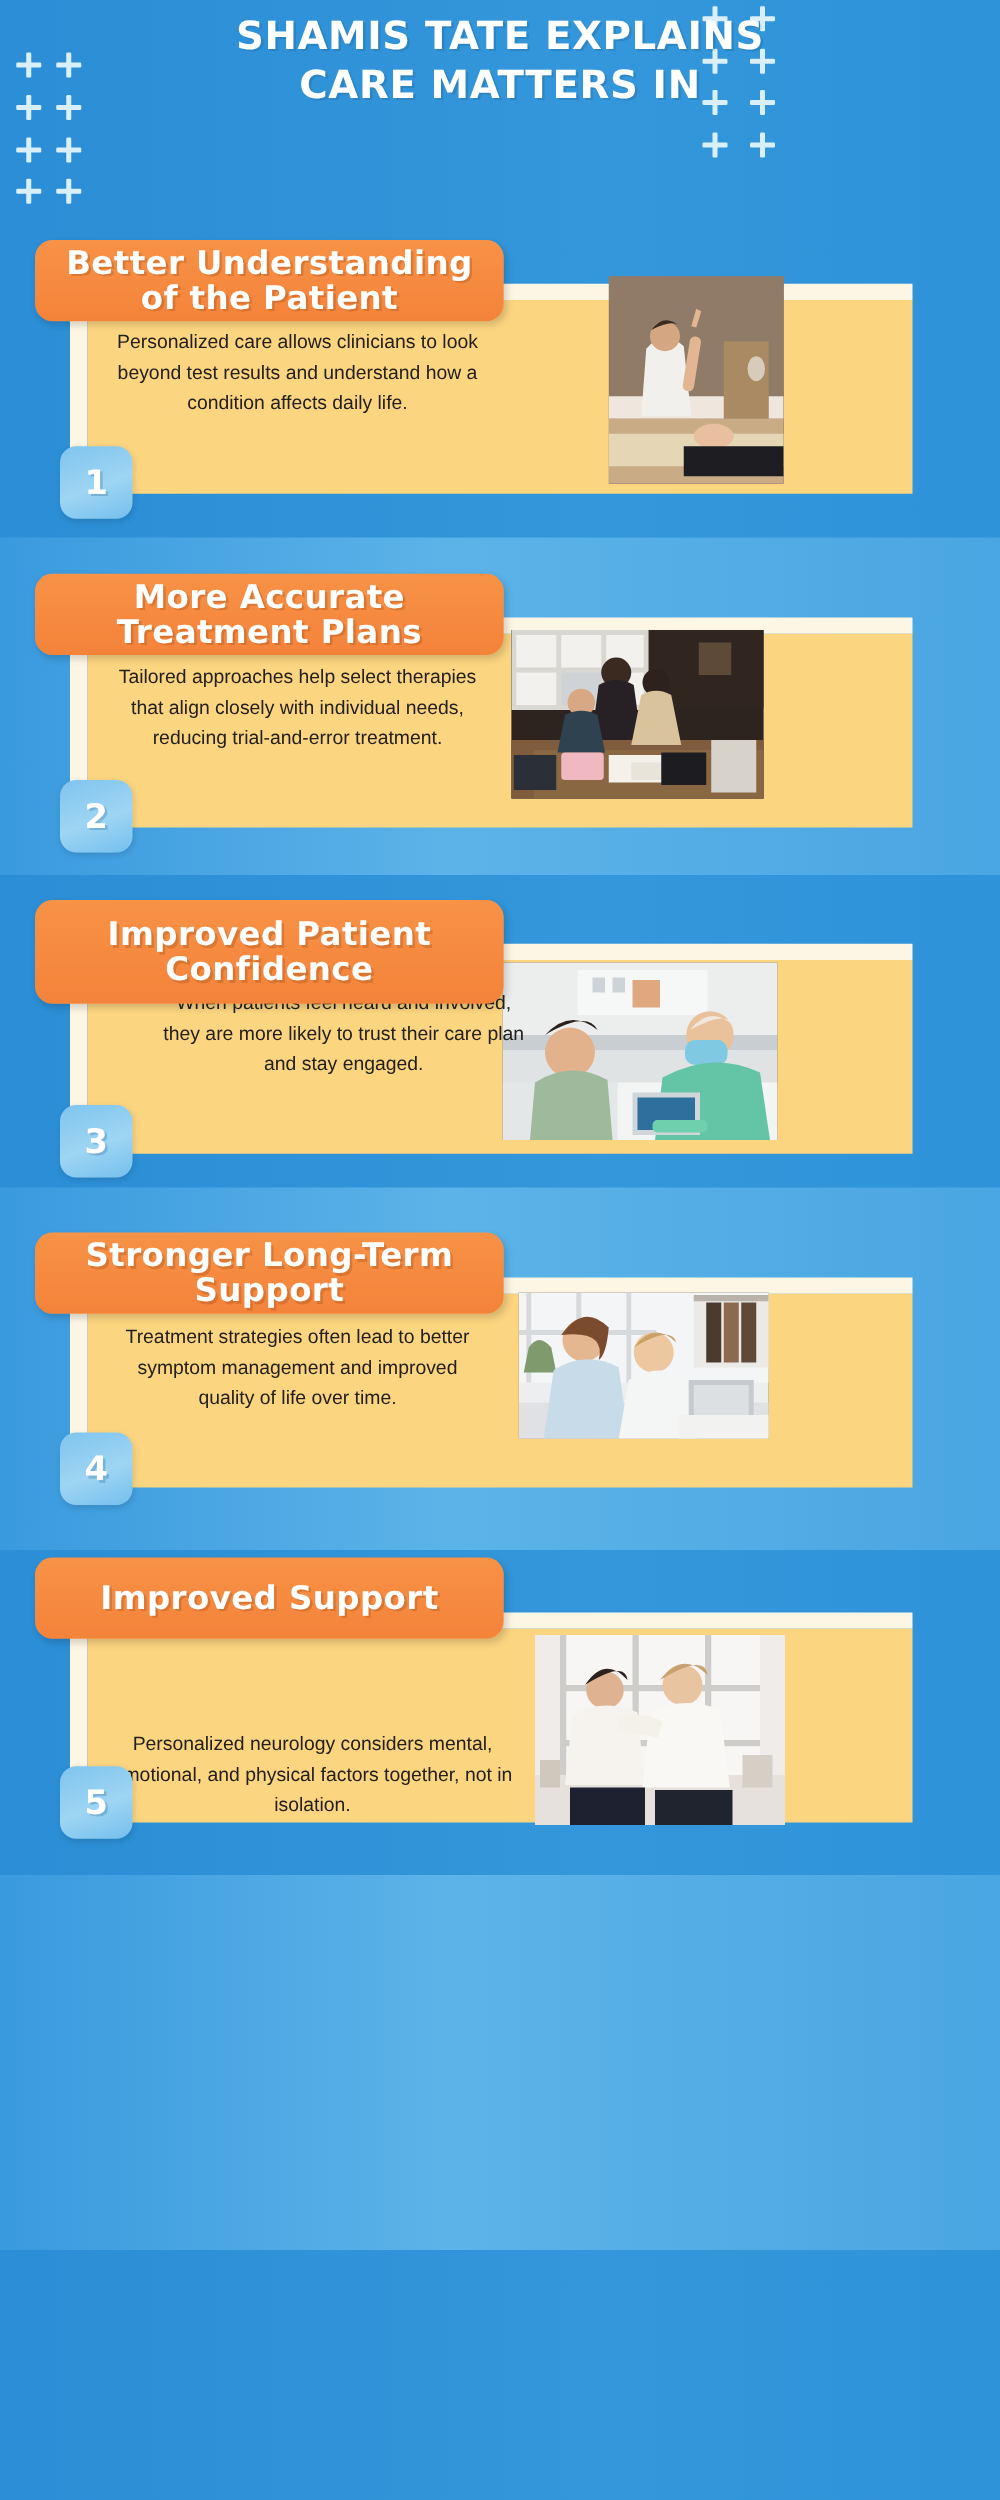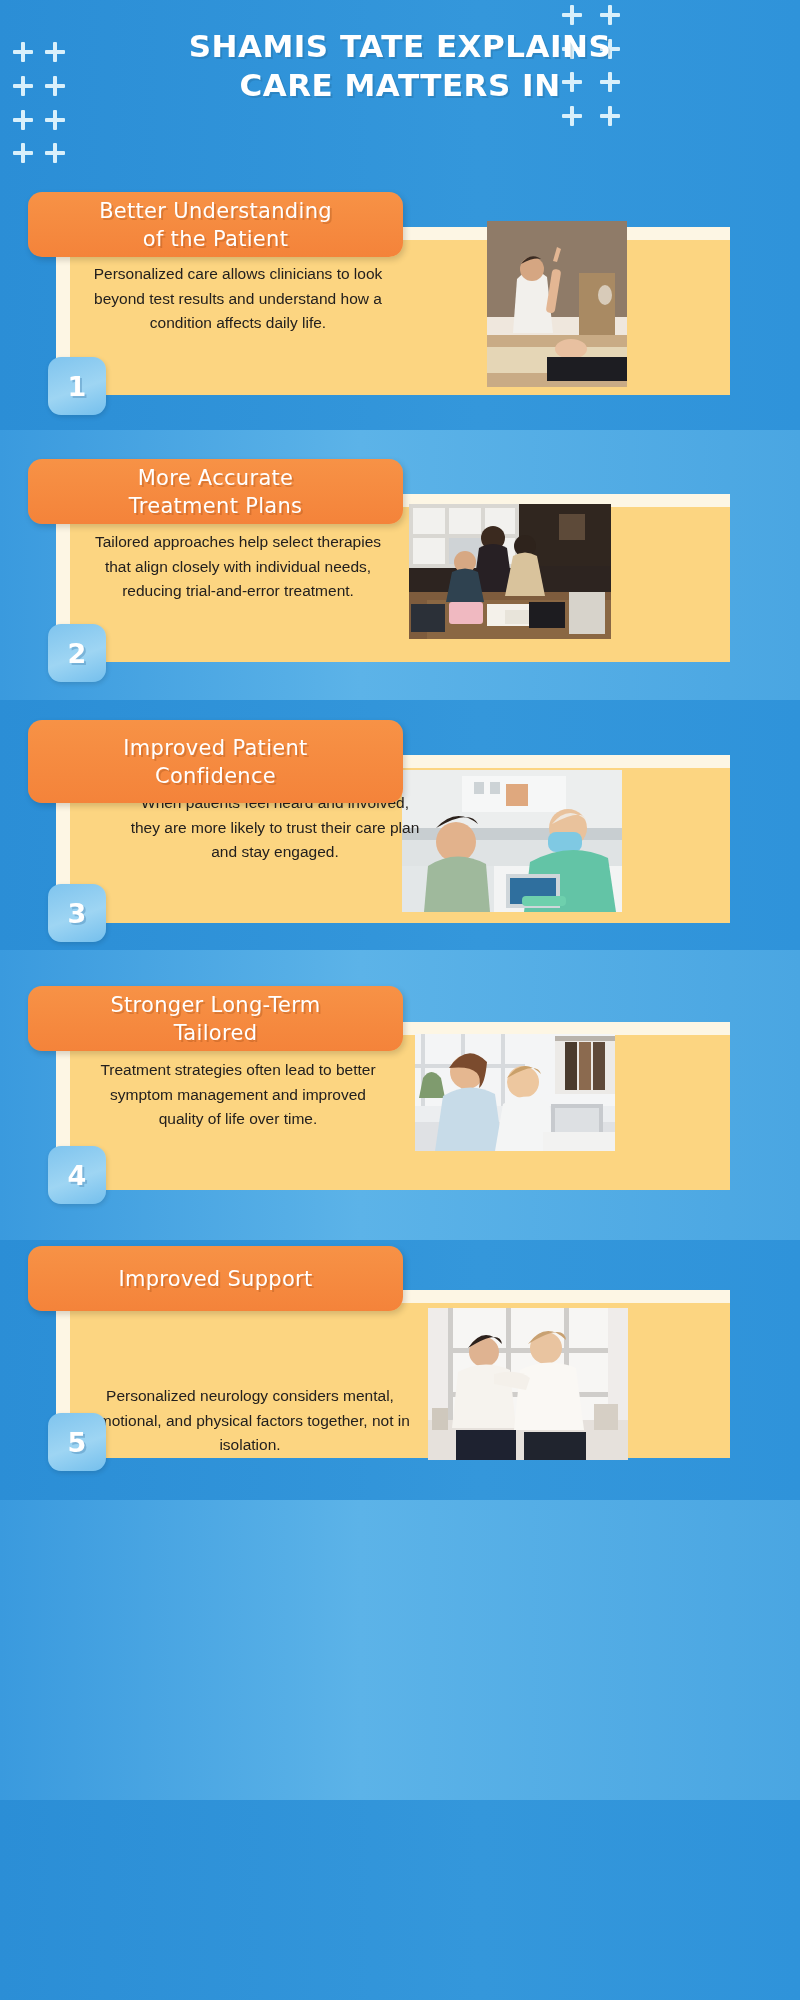--- a/index.html
+++ b/index.html
@@ -21,21 +21,20 @@
     position:absolute; left:0; width:800px;
     pointer-events:none;
   }
   .band.light { background:linear-gradient(90deg,#3a9ade 0%,#5cb3e8 45%,#4aa6e2 100%); }
   .band.dark  { background:linear-gradient(90deg,#2b8ed6 0%,#3497db 60%,#2f93da 100%); }
 
   
   #header {
     position:absolute; top:0; left:0; width:800px; height:190px;
     z-index:6;
-    margin-top:17px;
   }
   #title {
     position:absolute; left:120px; top:10px; width:560px;
     text-align:center;
     color:#ffffff;
     font-family:"DejaVu Sans", sans-serif;
     font-weight:bold;
     font-size:31px;
     line-height:39px;
     letter-spacing:0.5px;
@@ -80,22 +79,22 @@
     background:linear-gradient(180deg,#f79246 0%,#f4833a 100%);
     border-radius:14px;
     box-shadow:2px 3px 6px rgba(0,0,0,0.16);
     z-index:14;
     display:flex; align-items:center; justify-content:center;
     text-align:center;
   }
   .pill-text {
     color:#ffffff;
     font-family:"DejaVu Sans", sans-serif;
-    font-weight:normal;
-    font-size:21px;
+    font-weight:bold;
+    font-size:26px;
     line-height:28px;
     letter-spacing:0.3px;
     text-shadow:2px 2px 0 rgba(130,60,10,0.25);
     padding:0 14px;
   }
   
   .body-text {
     position:absolute;
     z-index:13;
     color:#23201e;
@@ -327,21 +326,21 @@
         <path d="M88 70 q24 -14 46 -2 l8 49 -62 0z" fill="#f4f5f5"></path>
         <rect x="136" y="70" width="52" height="36" fill="#c7cace"></rect>
         <rect x="140" y="74" width="44" height="28" fill="#dde0e3"></rect>
         <rect x="128" y="98" width="72" height="19" fill="#f2f2f1"></rect>
       </svg>
     </div>
 
     <div class="pill" style="left:28px;top:986px;width:375px;height:65px;">
       <div class="pill-text">
         <span>Stronger Long-Term</span><br>
-        <span>Tailored</span>
+        <span>Support</span>
       </div>
     </div>
 
     <div class="body-text" style="left:88px;top:1058px;width:300px;">Treatment strategies often lead to better symptom management and improved quality of life over time.</div>
 
     <div class="badge" style="left:48px;top:1146px;">
       <span>4</span>
     </div>
   </div>
 

